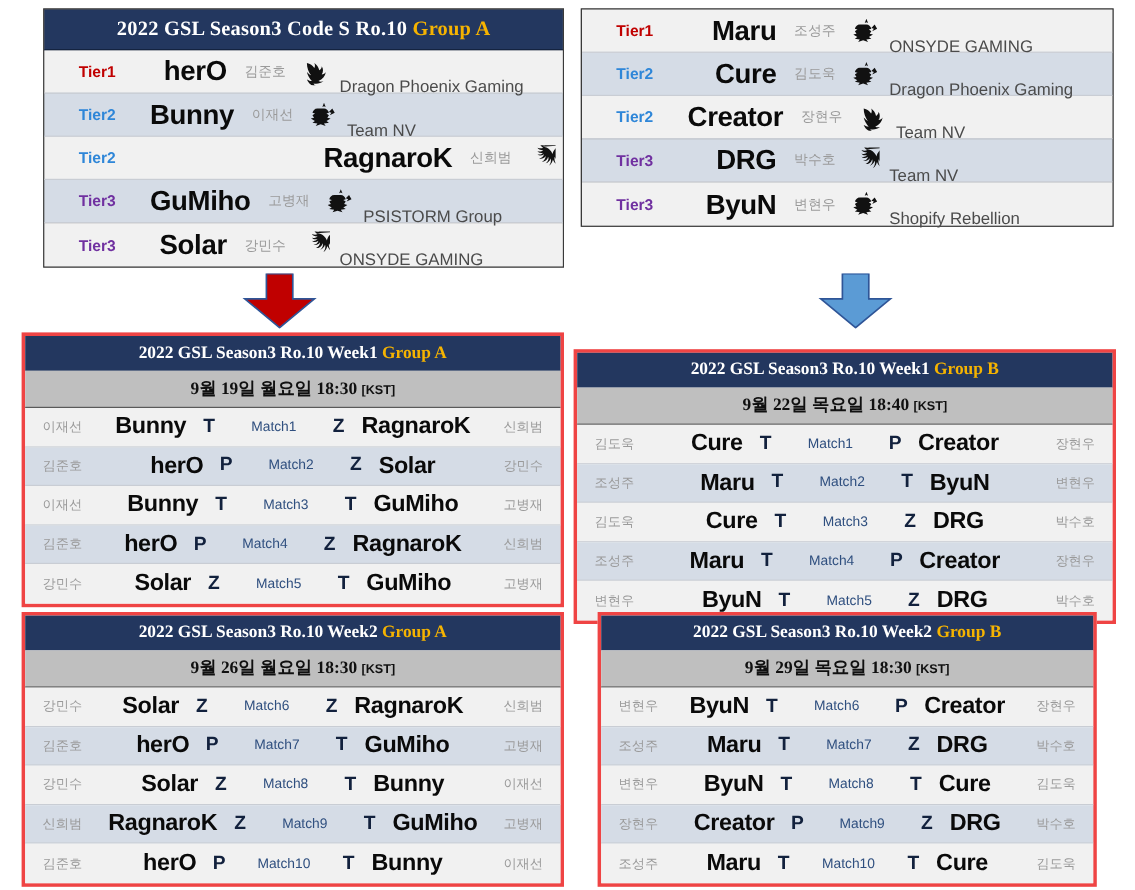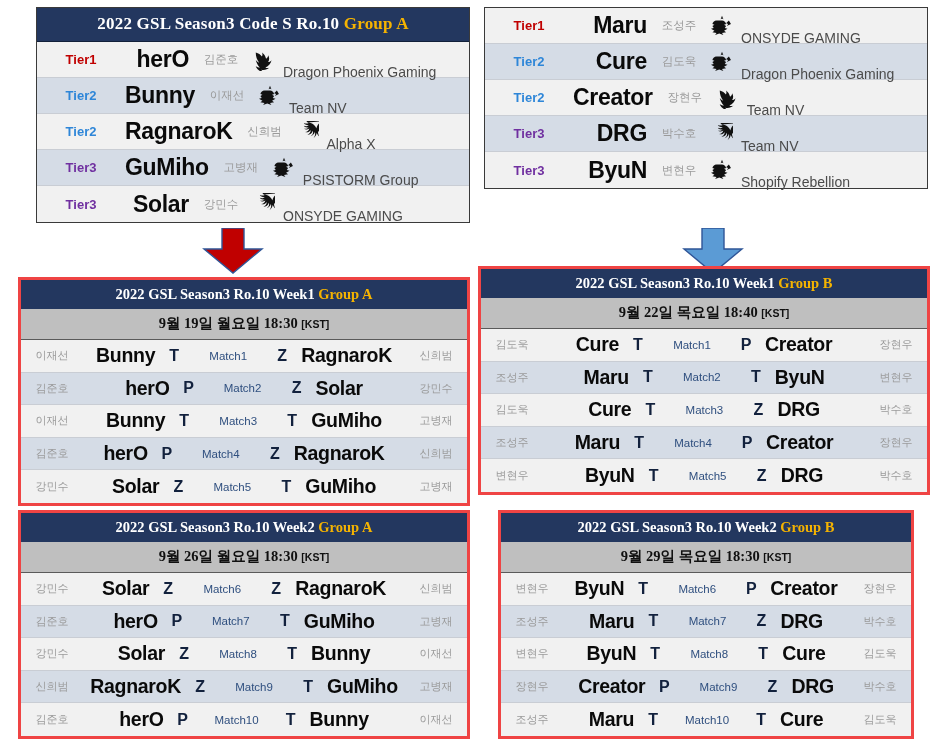--- a/index.html
+++ b/index.html
@@ -93,21 +93,21 @@
   #arrow-a { left: 198px; top: 228px; }
   #arrow-b { left: 678px; top: 228px; }
 
   
   .sched-table {
     position: absolute;
     border: 3px solid #ef4444;
     background: #ffffff;
   }
   #w1a { left: 18px;  top: 277px; width: 452px; }
-  #w1b { left: 478px; top: 266px; width: 452px; }
+  #w1b { left: 478px; top: 291px; width: 452px; }
   #w2a { left: 18px;  top: 510px; width: 452px; }
   #w2b { left: 498px; top: 510px; width: 416px; }
 
   .sched-header {
     background: #23375f;
     color: #ffffff;
     font-family: "Liberation Serif", "DejaVu Serif", serif;
     font-weight: bold;
     font-size: 14.5px;
     text-align: center;
@@ -219,21 +219,20 @@
           </svg></div>
         <div class="g-team">Team NV</div>
       </div>
       <div class="grow odd">
         <div class="g-tier tier-2">Tier2</div>
         <div class="g-nick">RagnaroK</div>
         <div class="g-real">신희범</div>
         <div class="g-race"><svg width="22" height="22" viewBox="0 0 32 32" aria-hidden="true">
             <path fill="#111" d="M16 2c7 0 13 6 13 13 0 4-2 8-5 10 2-3 3-6 2-9-1 3-3 5-6 6 3-2 4-5 3-8-1 4-4 6-8 6 3-1 5-4 5-7-2 3-5 4-8 3 3 0 5-2 6-5-3 2-6 2-8 0 3 1 5 0 7-2-3 1-6 0-7-2 2 1 5 1 7-1-4 0-6-1-7-3 3 1 5 1 7 0-2-1-4-3-4-5 2 2 4 2 6 2-2-2-3-4-3-6 2 2 4 3 6 3-1-2-2-4-1-6 1 2 3 4 5 4-1-2-1-4-1-6 1 2 2 3 4 4-1-2-1-3-1-5 1 1 2 2 2 4 0-2 1-3 2-4-1 2-1 3-1 5 2-1 3-2 4-4 1 2 1 4 0 6 2 0 4-1 6-3 0 2-1 4-3 6 2 0 4 0 6-2 0 2-2 4-4 5 2 1 4 1 7 0-1 2-3 3-7 3 2 2 5 2 7 1-1 2-4 3-7 2 2 2 4 3 7 2-2 2-5 2-8 0 1 3 3 5 6 5-3 1-6 0-8-3 0 3 2 6 5 7-4 0-7-2-8-6-1 3 0 6 3 8-3-1-5-3-6-6-1 3 0 6 2 9-3-2-5-6-5-10 0-7 6-13 13-13z"></path>
           </svg></div>
-        <div class="g-team">Alpha X</div>
       </div>
       <div class="grow even">
         <div class="g-tier tier-3">Tier3</div>
         <div class="g-nick">GuMiho</div>
         <div class="g-real">고병재</div>
         <div class="g-race"><svg width="22" height="22" viewBox="0 0 32 32" aria-hidden="true">
             <path fill="#111" d="M16 1l2 5-2-1-2 1 2-5zM6 8l4 4-3 1 2 3-6-3 3-5zM26 8l3 5-6 3 2-3-3-1 4-4zM16 8c3 0 5 2 6 5l-3 1 3 2-2 3 4 1-5 3 3 2-6 1 2 3-6-2-6 2 2-3-6-1 3-2-5-3 4-1-2-3 3-2-3-1c1-3 3-5 6-5z"></path>
           </svg></div>
         <div class="g-team">PSISTORM Group</div>
       </div>

